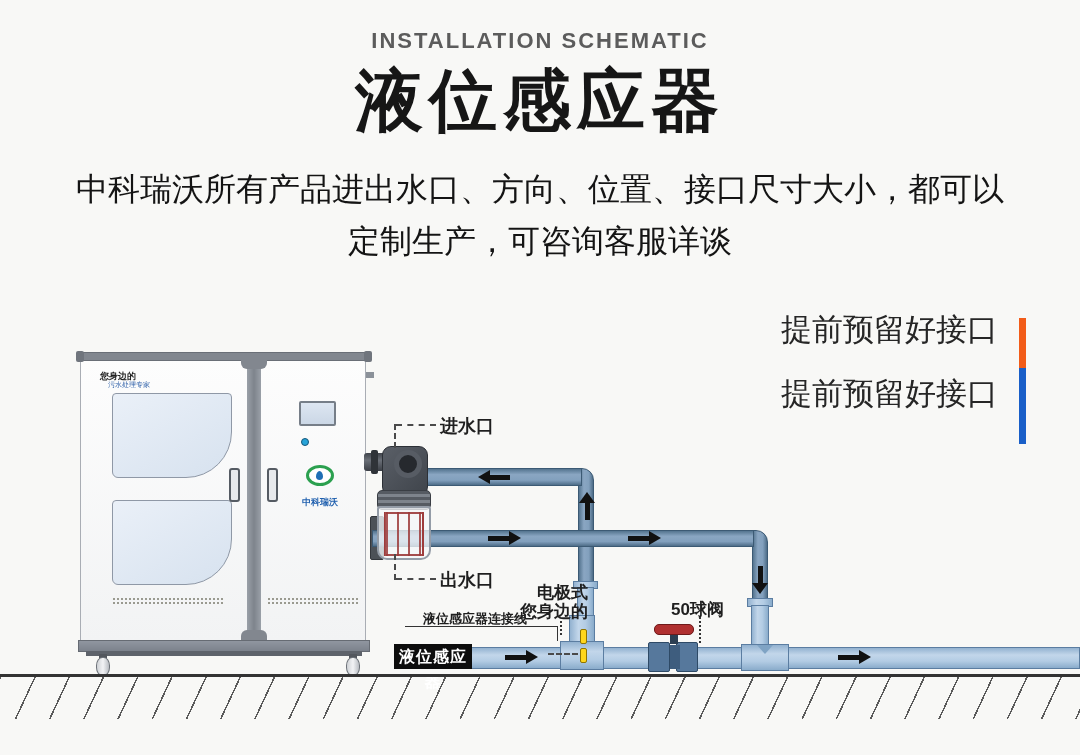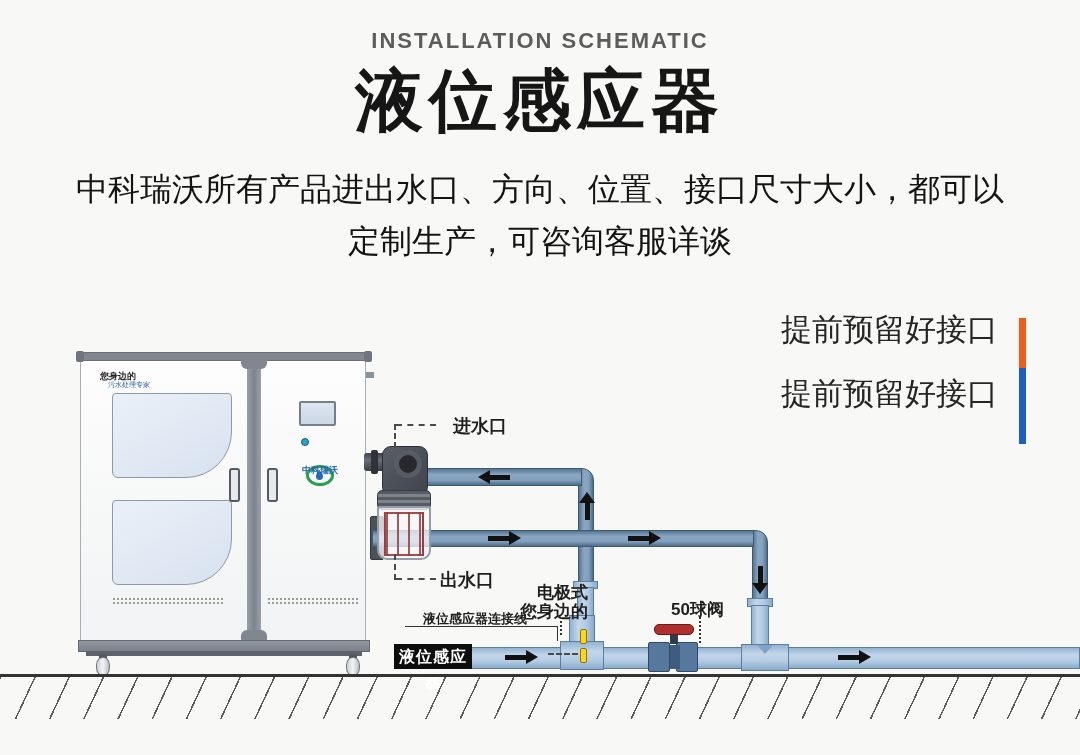--- a/index.html
+++ b/index.html
@@ -30,21 +30,21 @@
   .mc-window{left:112px;width:120px;height:85px;background:linear-gradient(150deg,#eaf0f8,#d7e2ef);
              border:1px solid #8f98a6;border-radius:4px 4px 46px 6px;}
   .mc-handle{width:11px;height:34px;top:468px;border:2px solid #555b63;background:#e7e9ec;border-radius:3px;}
   .tagline1{left:100px;top:370px;font-size:9px;font-weight:700;color:#2d5fa8;}
   .tagline2{left:108px;top:380px;font-size:7px;color:#2d5fa8;}
   .mc-panel{left:299px;top:401px;width:37px;height:25px;background:linear-gradient(180deg,#dde6f1,#cbd7e6);
             border:2px solid #767e88;border-radius:2px;}
   .mc-btn{left:301px;top:438px;width:8px;height:8px;background:#27a3d8;border:1px solid #15567a;border-radius:50%;}
   .mc-logo{left:306px;top:465px;width:28px;height:21px;background:#fff;border:3px solid #2ba04f;border-radius:50%;}
   .mc-logo-drop{left:316px;top:471px;width:7px;height:9px;background:#1f6fb5;border-radius:50% 50% 50% 50%/62% 62% 38% 38%;}
-  .mc-logo-text{left:296px;top:464px;width:48px;text-align:center;font-size:9px;font-weight:700;color:#1f5fae;}
+  .mc-logo-text{left:296px;top:496px;width:48px;text-align:center;font-size:9px;font-weight:700;color:#1f5fae;}
   .perf{height:6px;top:598px;border-top:2px dotted #9a9a90;border-bottom:2px dotted #9a9a90;}
   .mc-base{left:78px;top:640px;width:292px;height:12px;background:linear-gradient(180deg,#9096a0,#7c828c);border:1px solid #666b73;}
   .mc-base2{left:86px;top:651px;width:276px;height:5px;background:#5e636b;}
   .wheel-fork{top:654px;width:8px;height:9px;background:#53575e;}
   .wheel{top:657px;width:14px;height:19px;background:linear-gradient(90deg,#cfd2d6,#f2f3f5 50%,#b9bdc3);
          border:1px solid #6e737a;border-radius:45%;}
   .mc-bracket{left:370px;top:516px;width:14px;height:44px;background:#4c5157;border:1px solid #33373c;border-radius:2px;}
   .mc-knob{left:366px;top:372px;width:8px;height:6px;background:#8b9199;}
   
   .pipe-h{background:linear-gradient(180deg,#54748f,#8aa6c2 35%,#82a0bd 70%,#4e6d88);border:1px solid #3c5a74;}
@@ -199,21 +199,21 @@
       <i class="s"></i>
       <i class="h"></i>
     </div>
   <div class="ar" style="left:838px;top:650px;">
       <i class="s"></i>
       <i class="h"></i>
     </div>
 
   <div class="abs dashh" style="left:396px;top:424px;width:40px;"></div>
   <div class="abs dashv" style="left:394px;top:424px;height:24px;"></div>
-  <div class="abs lbl" style="left:440px;top:414px;font-size:18px;margin-left:13px;">进水口</div>
+  <div class="abs lbl" style="left:440px;top:414px;font-size:18px;">进水口</div>
 
   <div class="abs dashv" style="left:394px;top:554px;height:26px;"></div>
   <div class="abs dashh" style="left:396px;top:578px;width:40px;"></div>
   <div class="abs lbl" style="left:440px;top:568px;font-size:18px;">出水口</div>
 
   <div class="abs lbl" style="left:488px;top:583px;width:100px;text-align:right;font-size:17px;line-height:19px;">
     <div>电极式</div>
     <div>您身边的</div>
   </div>
   <div class="abs dotv" style="left:560px;top:621px;height:14px;"></div>

